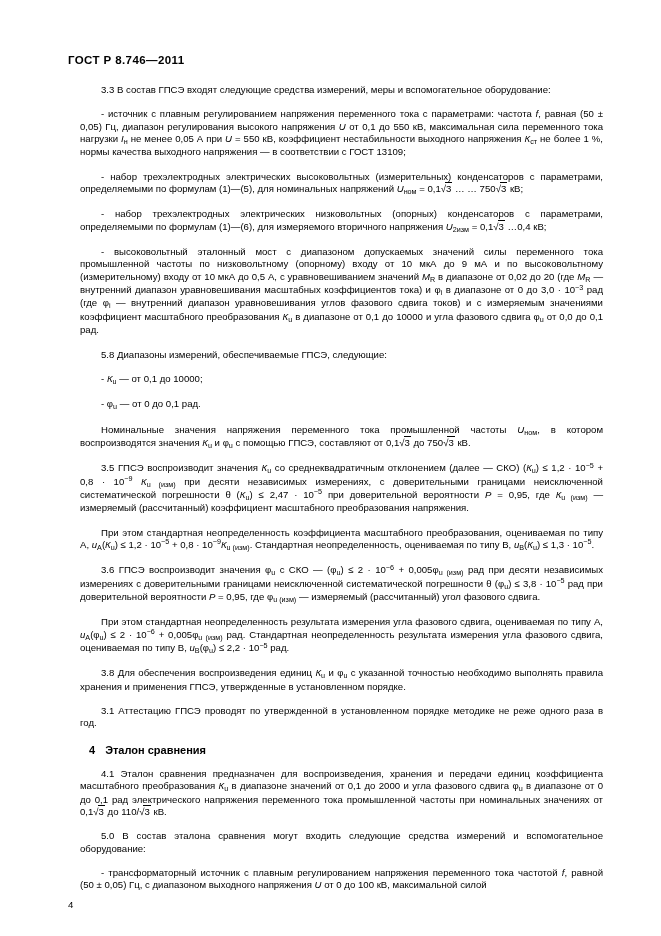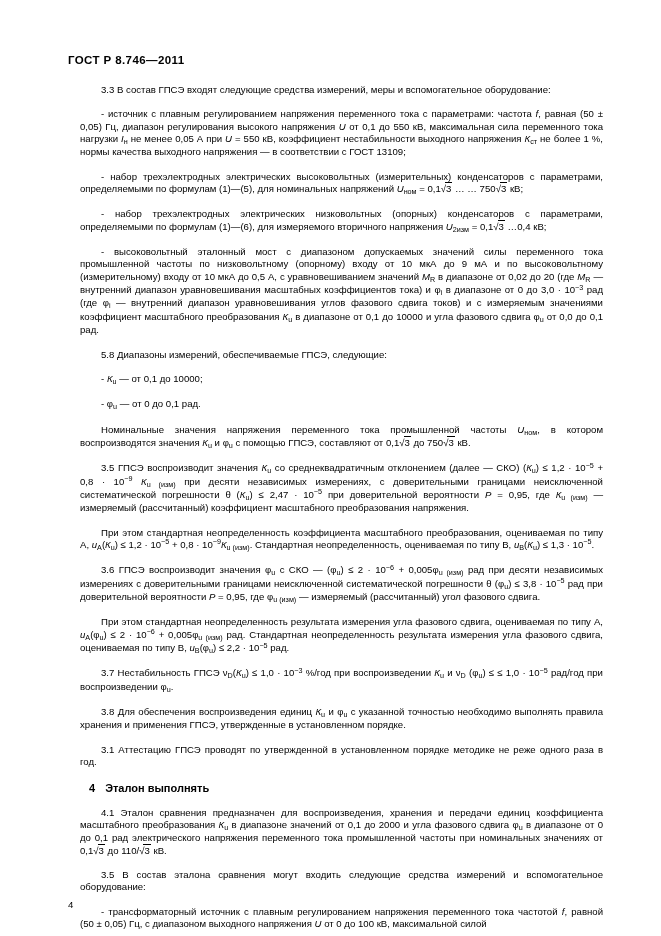--- a/index.html
+++ b/index.html
@@ -76,28 +76,27 @@
         <p id="p-3-3-c">- набор трехэлектродных электрических низковольтных (опорных) конденсаторов с параметрами, определяемыми по формулам (1)—(6), для измеряемого вторичного напряжения <i>U</i><sub>2изм</sub> = 0,1<span style="position:relative;">√<span class="sqrt">3</span></span> …0,4 кВ;</p>
         <p id="p-3-3-d">- высоковольтный эталонный мост с диапазоном допускаемых значений силы переменного тока промышленной частоты по низковольтному (опорному) входу от 10 мкА до 9 мА и по высоковольтному (измерительному) входу от 10 мкА до 0,5 А, с уравновешиванием значений <i>М</i><sub>R</sub> в диапазоне от 0,02 до 20 (где <i>М</i><sub>R</sub> — внутренний диапазон уравновешивания масштабных коэффициентов тока) и φ<sub>i</sub> в диапазоне от 0 до 3,0 · 10<sup>−3</sup> рад (где φ<sub>i</sub> — внутренний диапазон уравновешивания углов фазового сдвига токов) и с измеряемым значениями коэффициент масштабного преобразования <i>К</i><sub>u</sub> в диапазоне от 0,1 до 10000 и угла фазового сдвига φ<sub>u</sub> от 0,0 до 0,1 рад.</p>
         <p id="p-3-4">5.8  Диапазоны измерений, обеспечиваемые ГПСЭ, следующие:</p>
         <p id="p-3-4-a">- <i>К</i><sub>u</sub> — от 0,1 до 10000;</p>
         <p id="p-3-4-b">- φ<sub>u</sub> — от 0 до 0,1 рад.</p>
         <p id="p-3-4-c">Номинальные значения напряжения переменного тока промышленной частоты <i>U</i><sub>ном</sub>, в котором воспроизводятся значения <i>К</i><sub>u</sub> и φ<sub>u</sub> с помощью ГПСЭ, составляют от 0,1<span style="position:relative;">√<span class="sqrt">3</span></span> до 750<span style="position:relative;">√<span class="sqrt">3</span></span> кВ.</p>
         <p id="p-3-5">3.5  ГПСЭ  воспроизводит  значения <i>К</i><sub>u</sub>  со среднеквадратичным  отклонением  (далее — СКО) (<i>К</i><sub>u</sub>) ≤ 1,2 · 10<sup>−5</sup> + 0,8 · 10<sup>−9</sup> <i>К</i><sub>u (изм)</sub> при десяти независимых измерениях, с доверительными границами неисключенной систематической погрешности θ (<i>К</i><sub>u</sub>) ≤ 2,47 · 10<sup>−5</sup> при доверительной вероятности <i>Р</i> = 0,95, где <i>К</i><sub>u (изм)</sub> — измеряемый (рассчитанный) коэффициент масштабного преобразования напряжения.</p>
         <p id="p-3-5-a">При этом стандартная неопределенность коэффициента масштабного преобразования, оцениваемая по типу А, <i>u</i><sub>A</sub>(<i>К</i><sub>u</sub>) ≤ 1,2 · 10<sup>−5</sup> + 0,8 · 10<sup>−9</sup><i>К</i><sub>u (изм)</sub>. Стандартная неопределенность, оцениваемая по типу В, <i>u</i><sub>B</sub>(<i>К</i><sub>u</sub>) ≤ 1,3 · 10<sup>−5</sup>.</p>
         <p id="p-3-6">3.6  ГПСЭ воспроизводит значения φ<sub>u</sub> с СКО — (φ<sub>u</sub>) ≤ 2 · 10<sup>−6</sup> + 0,005φ<sub>u (изм)</sub> рад при десяти независимых измерениях с доверительными границами неисключенной систематической погрешности θ (φ<sub>u</sub>) ≤ 3,8 · 10<sup>−5</sup> рад при доверительной вероятности <i>Р</i> = 0,95, где φ<sub>u (изм)</sub> — измеряемый (рассчитанный) угол фазового сдвига.</p>
         <p id="p-3-6-a">При этом стандартная неопределенность результата измерения угла фазового сдвига, оцениваемая по типу А, <i>u</i><sub>A</sub>(φ<sub>u</sub>) ≤ 2 · 10<sup>−6</sup> + 0,005φ<sub>u (изм)</sub> рад. Стандартная неопределенность результата измерения угла фазового сдвига, оцениваемая по типу В, <i>u</i><sub>B</sub>(φ<sub>u</sub>) ≤ 2,2 · 10<sup>−5</sup> рад.</p>
-        <p id="p-3-7">3.7  Нестабильность  ГПСЭ  ν<sub>D</sub>(<i>К</i><sub>u</sub>)  ≤  1,0 · 10<sup>−3</sup>  %/год  при  воспроизведении  <i>К</i><sub>u</sub>  и  ν<sub>D</sub>  (φ<sub>u</sub>)  ≤ ≤ 1,0 · 10<sup>−5</sup> рад/год при воспроизведении φ<sub>u</sub>.</p>
         <p id="p-3-8">3.8  Для обеспечения воспроизведения единиц <i>К</i><sub>u</sub> и φ<sub>u</sub> с указанной точностью необходимо выполнять правила хранения и применения ГПСЭ, утвержденные в установленном порядке.</p>
         <p id="p-3-9">3.1  Аттестацию ГПСЭ проводят по утвержденной в установленном порядке методике не реже одного раза в год.</p>
       </div>
     <h2 class="section">
-      <span class="num">4</span><span>Эталон выполнять</span>
+      <span class="num">4</span><span>Эталон сравнения</span>
     </h2>
     <div>
         <p id="p-4-1">4.1  Эталон сравнения предназначен для воспроизведения, хранения и передачи единиц коэффициента масштабного преобразования <i>К</i><sub>u</sub> в диапазоне значений от 0,1 до 2000 и угла фазового сдвига φ<sub>u</sub> в диапазоне от 0 до 0,1 рад электрического напряжения переменного тока промышленной частоты при номинальных значениях от 0,1<span style="position:relative;">√<span class="sqrt">3</span></span> до 110/<span style="position:relative;">√<span class="sqrt">3</span></span> кВ.</p>
-        <p id="p-4-2">3.5  В состав эталона сравнения могут входить следующие средства измерений и вспомогательное оборудование:</p>
+        <p id="p-4-2">5.0  В состав эталона сравнения могут входить следующие средства измерений и вспомогательное оборудование:</p>
         <p id="p-4-2-a">- трансформаторный источник с плавным регулированием напряжения переменного тока частотой <i>f</i>, равной (50 ± 0,05) Гц, с диапазоном выходного напряжения <i>U</i> от 0 до 100 кВ, максимальной силой</p>
       </div>
   </div>
 
   <div class="pagenum">4</div>
 </div>
 
 </body></html>

